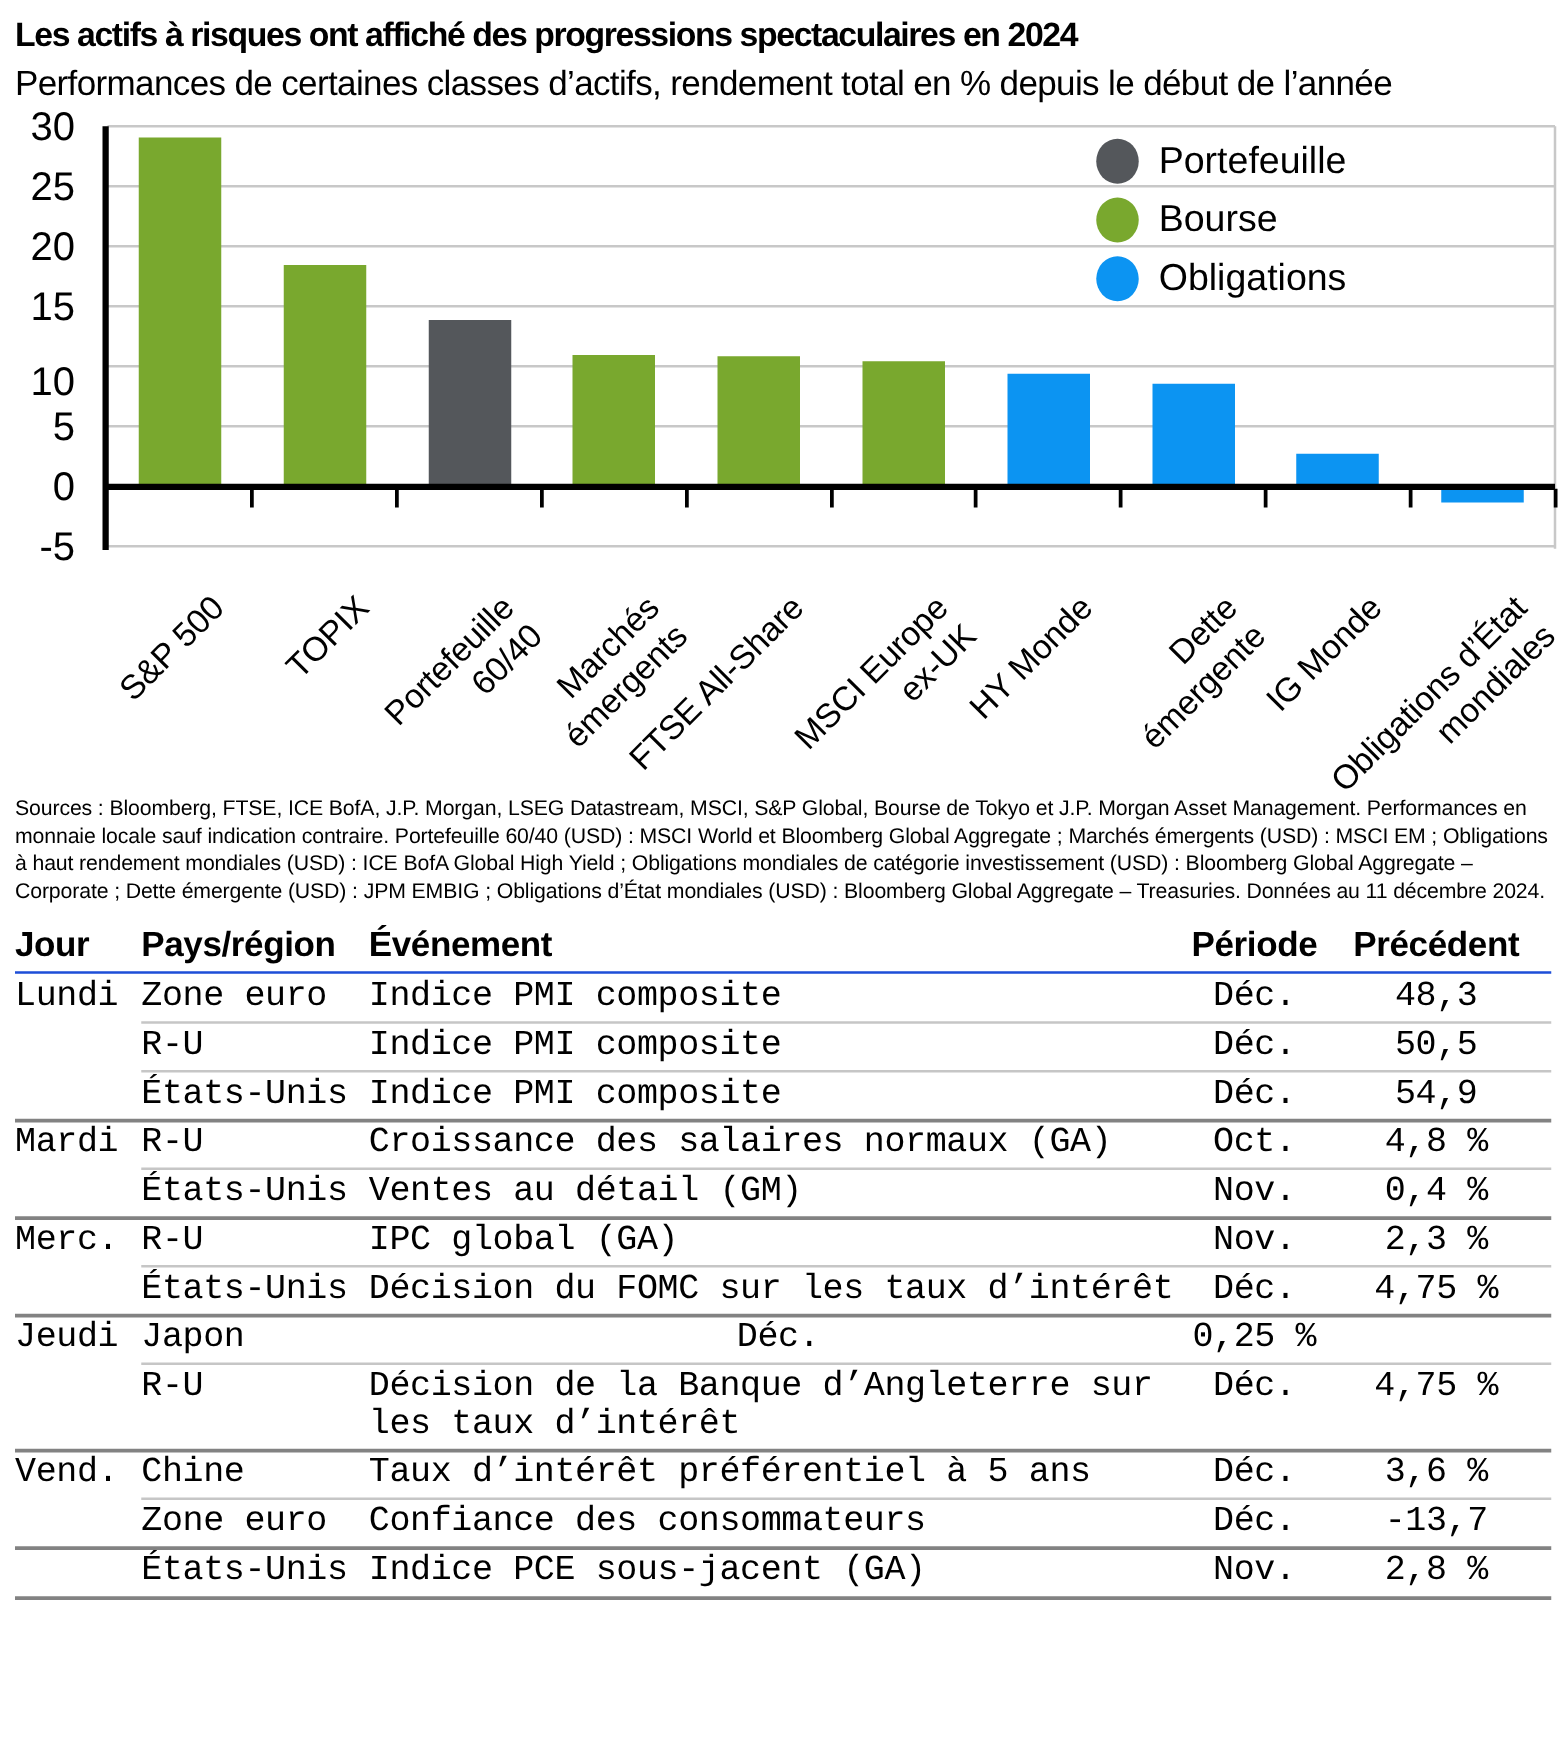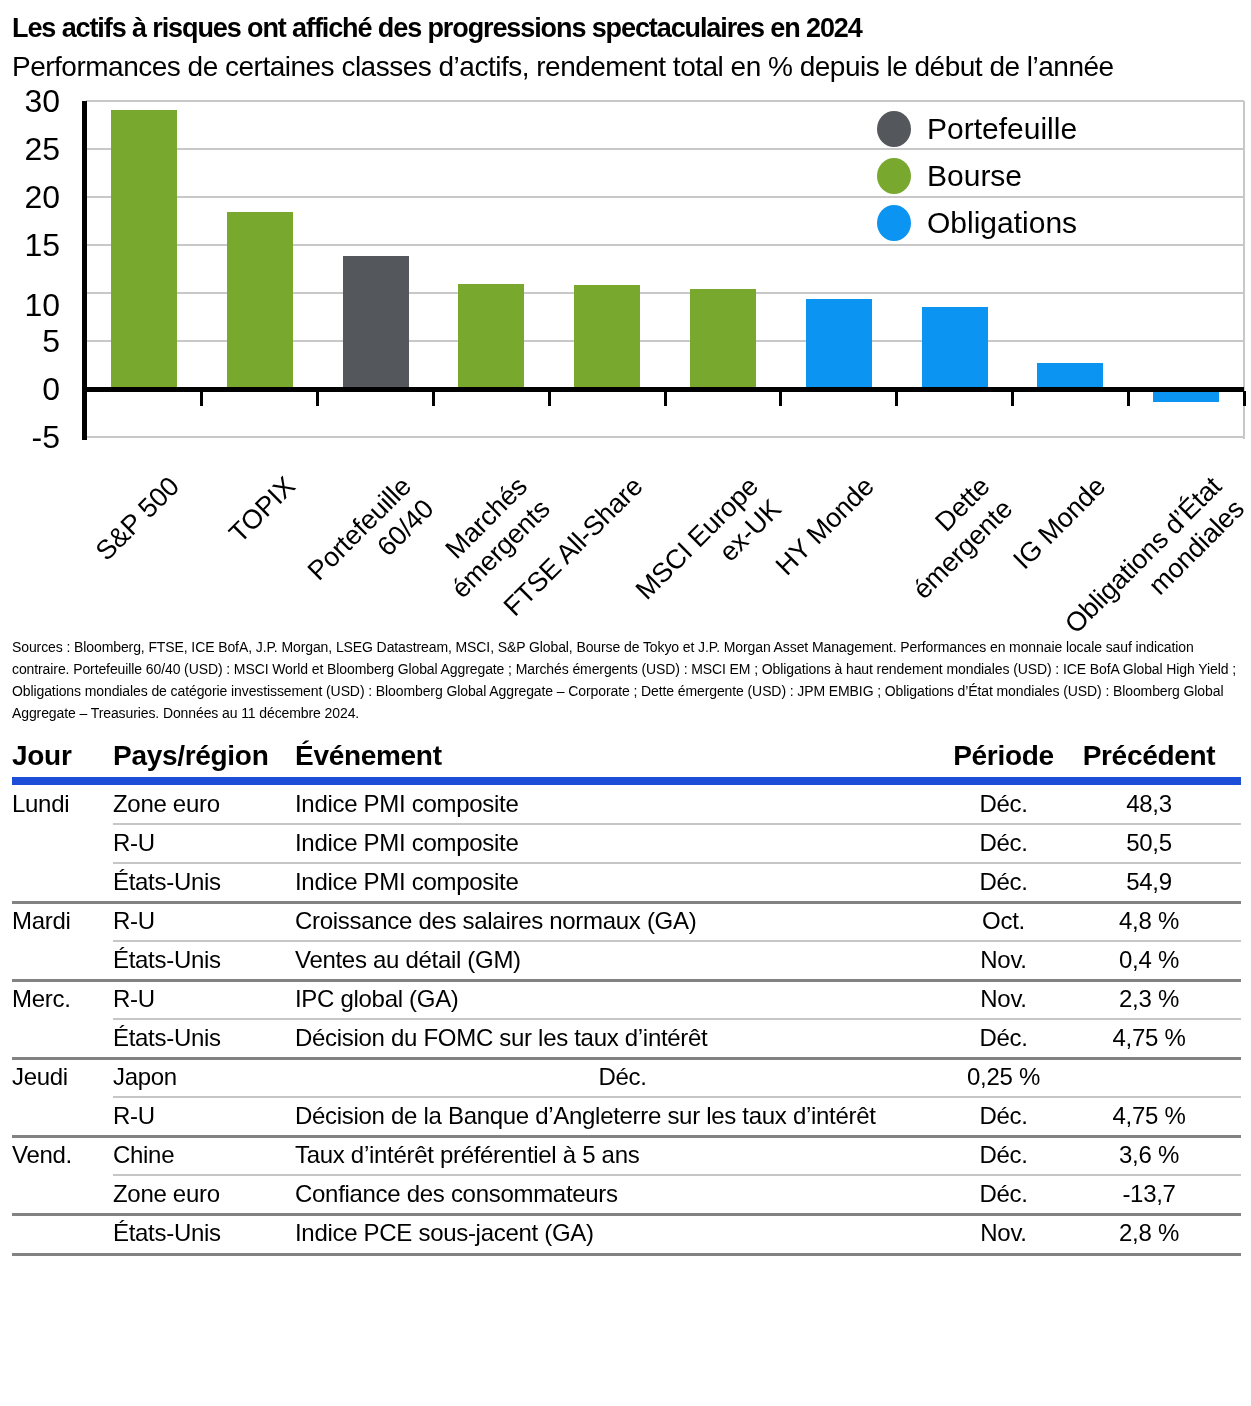--- a/index.html
+++ b/index.html
@@ -28,29 +28,29 @@
 
   .xlab-anchor { position: absolute; width: 0; height: 0; }
   .xlab { position: absolute; right: 0; top: 0; transform: rotate(-45deg); transform-origin: 100% 0;
           text-align: right; font-size: 27px; line-height: 1.18; white-space: nowrap; letter-spacing: -0.2px; }
 
   .legend { position: absolute; left: 791px; top: 10px; z-index: 4; }
   .lrow   { display: flex; align-items: center; margin-bottom: 11px; }
   .swatch { width: 34px; height: 36px; border-radius: 50%; margin-right: 16px; flex: 0 0 auto; }
   .ltext  { font-size: 30px; }
 
-  .source { font-size: 14px; line-height: 22px; margin-top: 4px; letter-spacing: -0.1px; }
+  .source { font-size: 17px; line-height: 22px; margin-top: 4px; letter-spacing: -0.1px; }
 
   h2.week-heading { font-size: 34px; line-height: 40px; font-weight: 700; letter-spacing: -0.6px; margin-top: 8px; }
 
   .wtable { margin-top: 16px; border-bottom: 3px solid #828282; }
   .thead, .trow { display: grid; grid-template-columns: 101px 182px 655px 107px 1fr; }
   .thead { font-weight: 700; font-size: 28px; line-height: 32px; padding-bottom: 5px;
-           border-bottom: 8px solid #1d4ed8; letter-spacing: -0.3px; }
-  .trow  { position: relative; padding: 4px 0 5px; font-size: 24px; line-height: 30px; letter-spacing: -0.3px; }
+           border-bottom: 2px solid #1d4ed8; letter-spacing: -0.3px; }
+  .trow  { position: relative; padding: 4px 0 5px; font-size: 28px; line-height: 30px; letter-spacing: -0.3px; font-family: Liberation Mono, monospace; }
   .c-period, .c-previous { text-align: center; }
   .rsep { position: absolute; top: -1px; height: 2px; right: 0; }
   .rsep.light { left: 101px; background: #c6c6c6; }
   .rsep.dark  { left: 0; height: 3px; background: #828282; }
 </style>
 </head>
 <body>
 
 <div class="page">
   <h1 class="title">Les actifs à risques ont affiché des progressions spectaculaires en 2024</h1>

